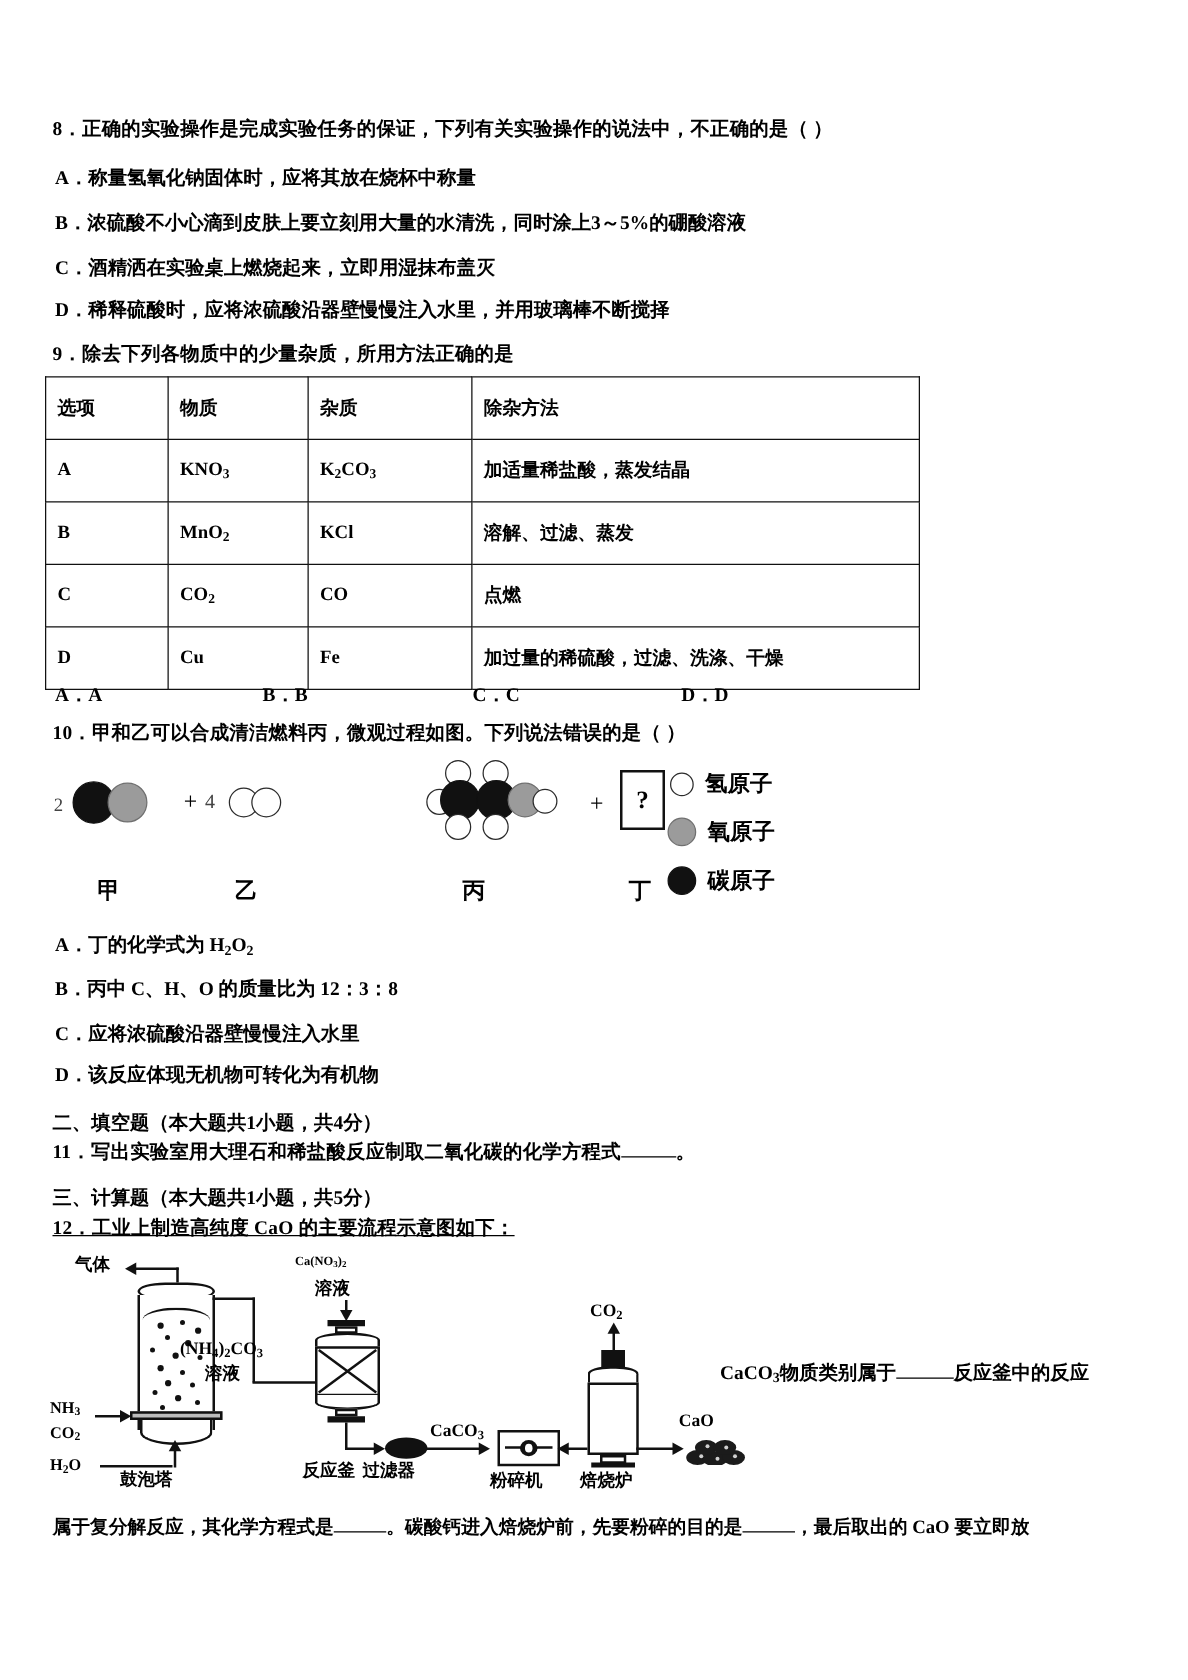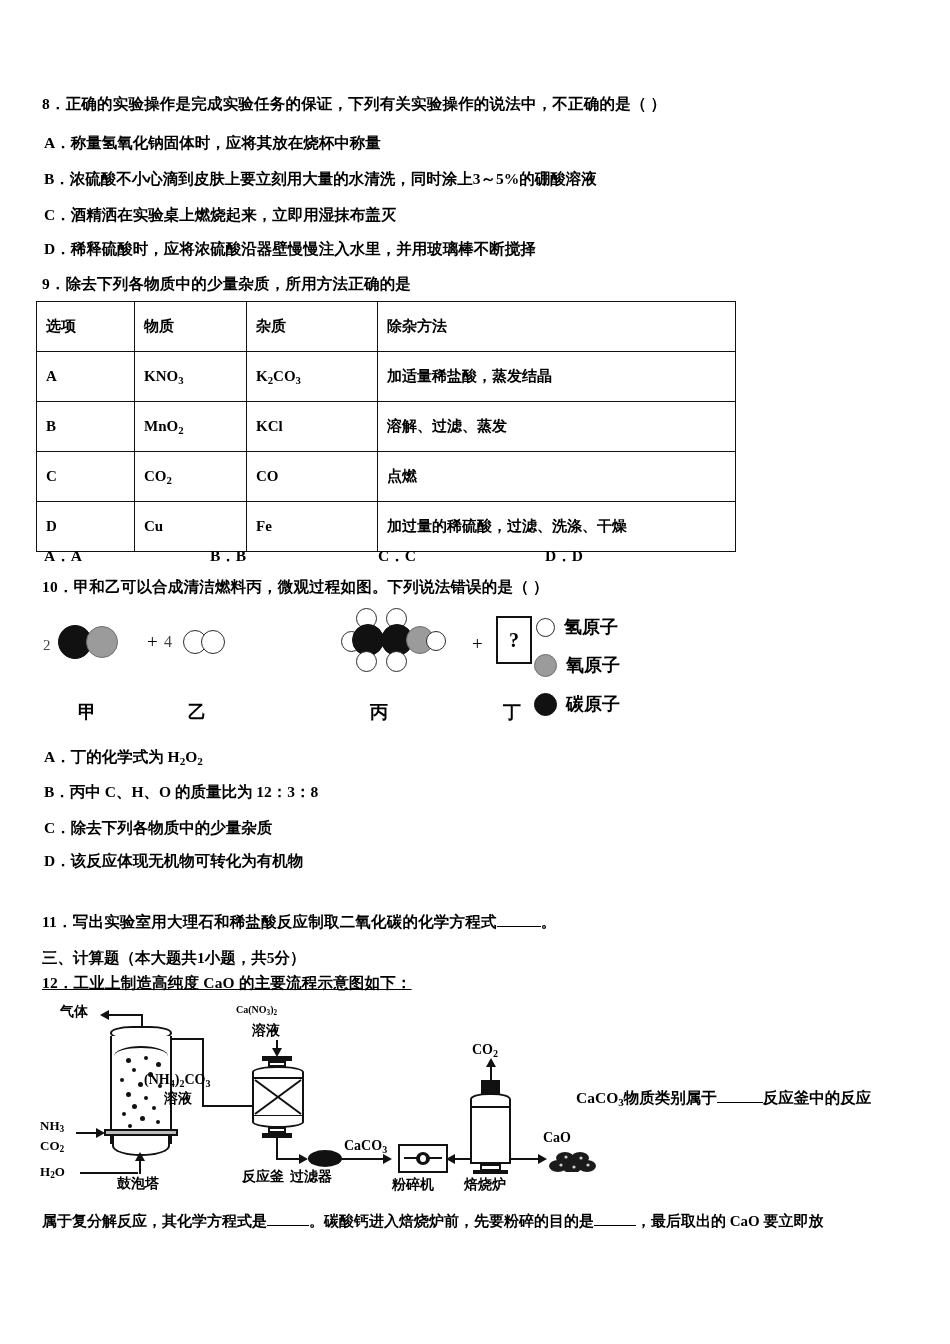--- a/index.html
+++ b/index.html
@@ -234,23 +234,24 @@
     <div class="legend-row" style="left:494px; top:92px;">
       <span class="atom c" style="position:relative; width:23px; height:23px; display:inline-block;"></span>
       <span class="legend-txt">碳原子</span>
     </div>
   </div>
 
   <div class="opt-line" style="left:44px; top:748px;">
     <span>A．丁的化学式为 H</span><sub>2</sub><span>O</span><sub>2</sub>
   </div>
   <div class="opt-line" style="left:44px; top:783px;">B．丙中 C、H、O 的质量比为 12：3：8</div>
-  <div class="opt-line" style="left:44px; top:819px;">C．除去下列各物质中的少量杂质</div>
+  <div class="opt-line" style="left:44px; top:819px;">C．应将浓硫酸沿器壁慢慢注入水里</div>
   <div class="opt-line" style="left:44px; top:852px;">D．该反应体现无机物可转化为有机物</div>
 
+  <div class="sec-head" style="left:42px; top:888px;">二、填空题（本大题共1小题，共4分）</div>
   <div class="q-line" style="left:42px; top:913px;">
     <span>11．写出实验室用大理石和稀盐酸反应制取二氧化碳的化学方程式</span><span class="blank" style="width:44px;"></span><span>。</span>
   </div>
 
   <div class="sec-head" style="left:42px; top:948px;">三、计算题（本大题共1小题，共5分）</div>
   <div class="q-line ul" style="left:42px; top:974px;">12．工业上制造高纯度 CaO 的主要流程示意图如下：</div>
 
   <div class="fig12">
 
     <span class="fl-cn" style="left:20px; top:3px;">气体</span>
@@ -288,21 +289,21 @@
     <span class="fl-txt" style="left:0px; top:118px;">NH<sub>3</sub></span>
     <span class="fl-txt" style="left:0px; top:138px;">CO<sub>2</sub></span>
     <span class="ln hln" style="left:36px; top:132px; width:24px;"></span>
     <span class="tri-r" style="left:56px; top:128px;"></span>
 
     <span class="fl-txt" style="left:0px; top:164px;">H<sub>2</sub>O</span>
     <span class="ln hln" style="left:40px; top:172px; width:58px;"></span>
     <span class="ln vln" style="left:99px; top:160px; height:14px;"></span>
     <span class="tri-u" style="left:95px; top:152px;"></span>
 
-    <span class="fl-cn" style="left:77px; top:175px;">鼓泡塔</span>
+    <span class="fl-cn" style="left:56px; top:175px;">鼓泡塔</span>
 
     <span class="ln hln" style="left:130px; top:38px; width:34px;"></span>
     <span class="ln vln" style="left:162px; top:38px; height:68px;"></span>
     <span class="ln hln" style="left:162px; top:105px; width:62px;"></span>
     <span class="tri-r" style="left:221px; top:101px;"></span>
     <span class="fl-txt" style="left:104px; top:72px; font-size:14px;">(NH<sub>4</sub>)<sub>2</sub>CO<sub>3</sub></span>
     <span class="fl-cn" style="left:124px; top:90px;">溶液</span>
 
     <span class="fl-txt" style="left:196px; top:4px; font-size:10px;">Ca(NO<sub>3</sub>)<sub>2</sub></span>
     <span class="fl-cn" style="left:212px; top:22px;">溶液</span>

